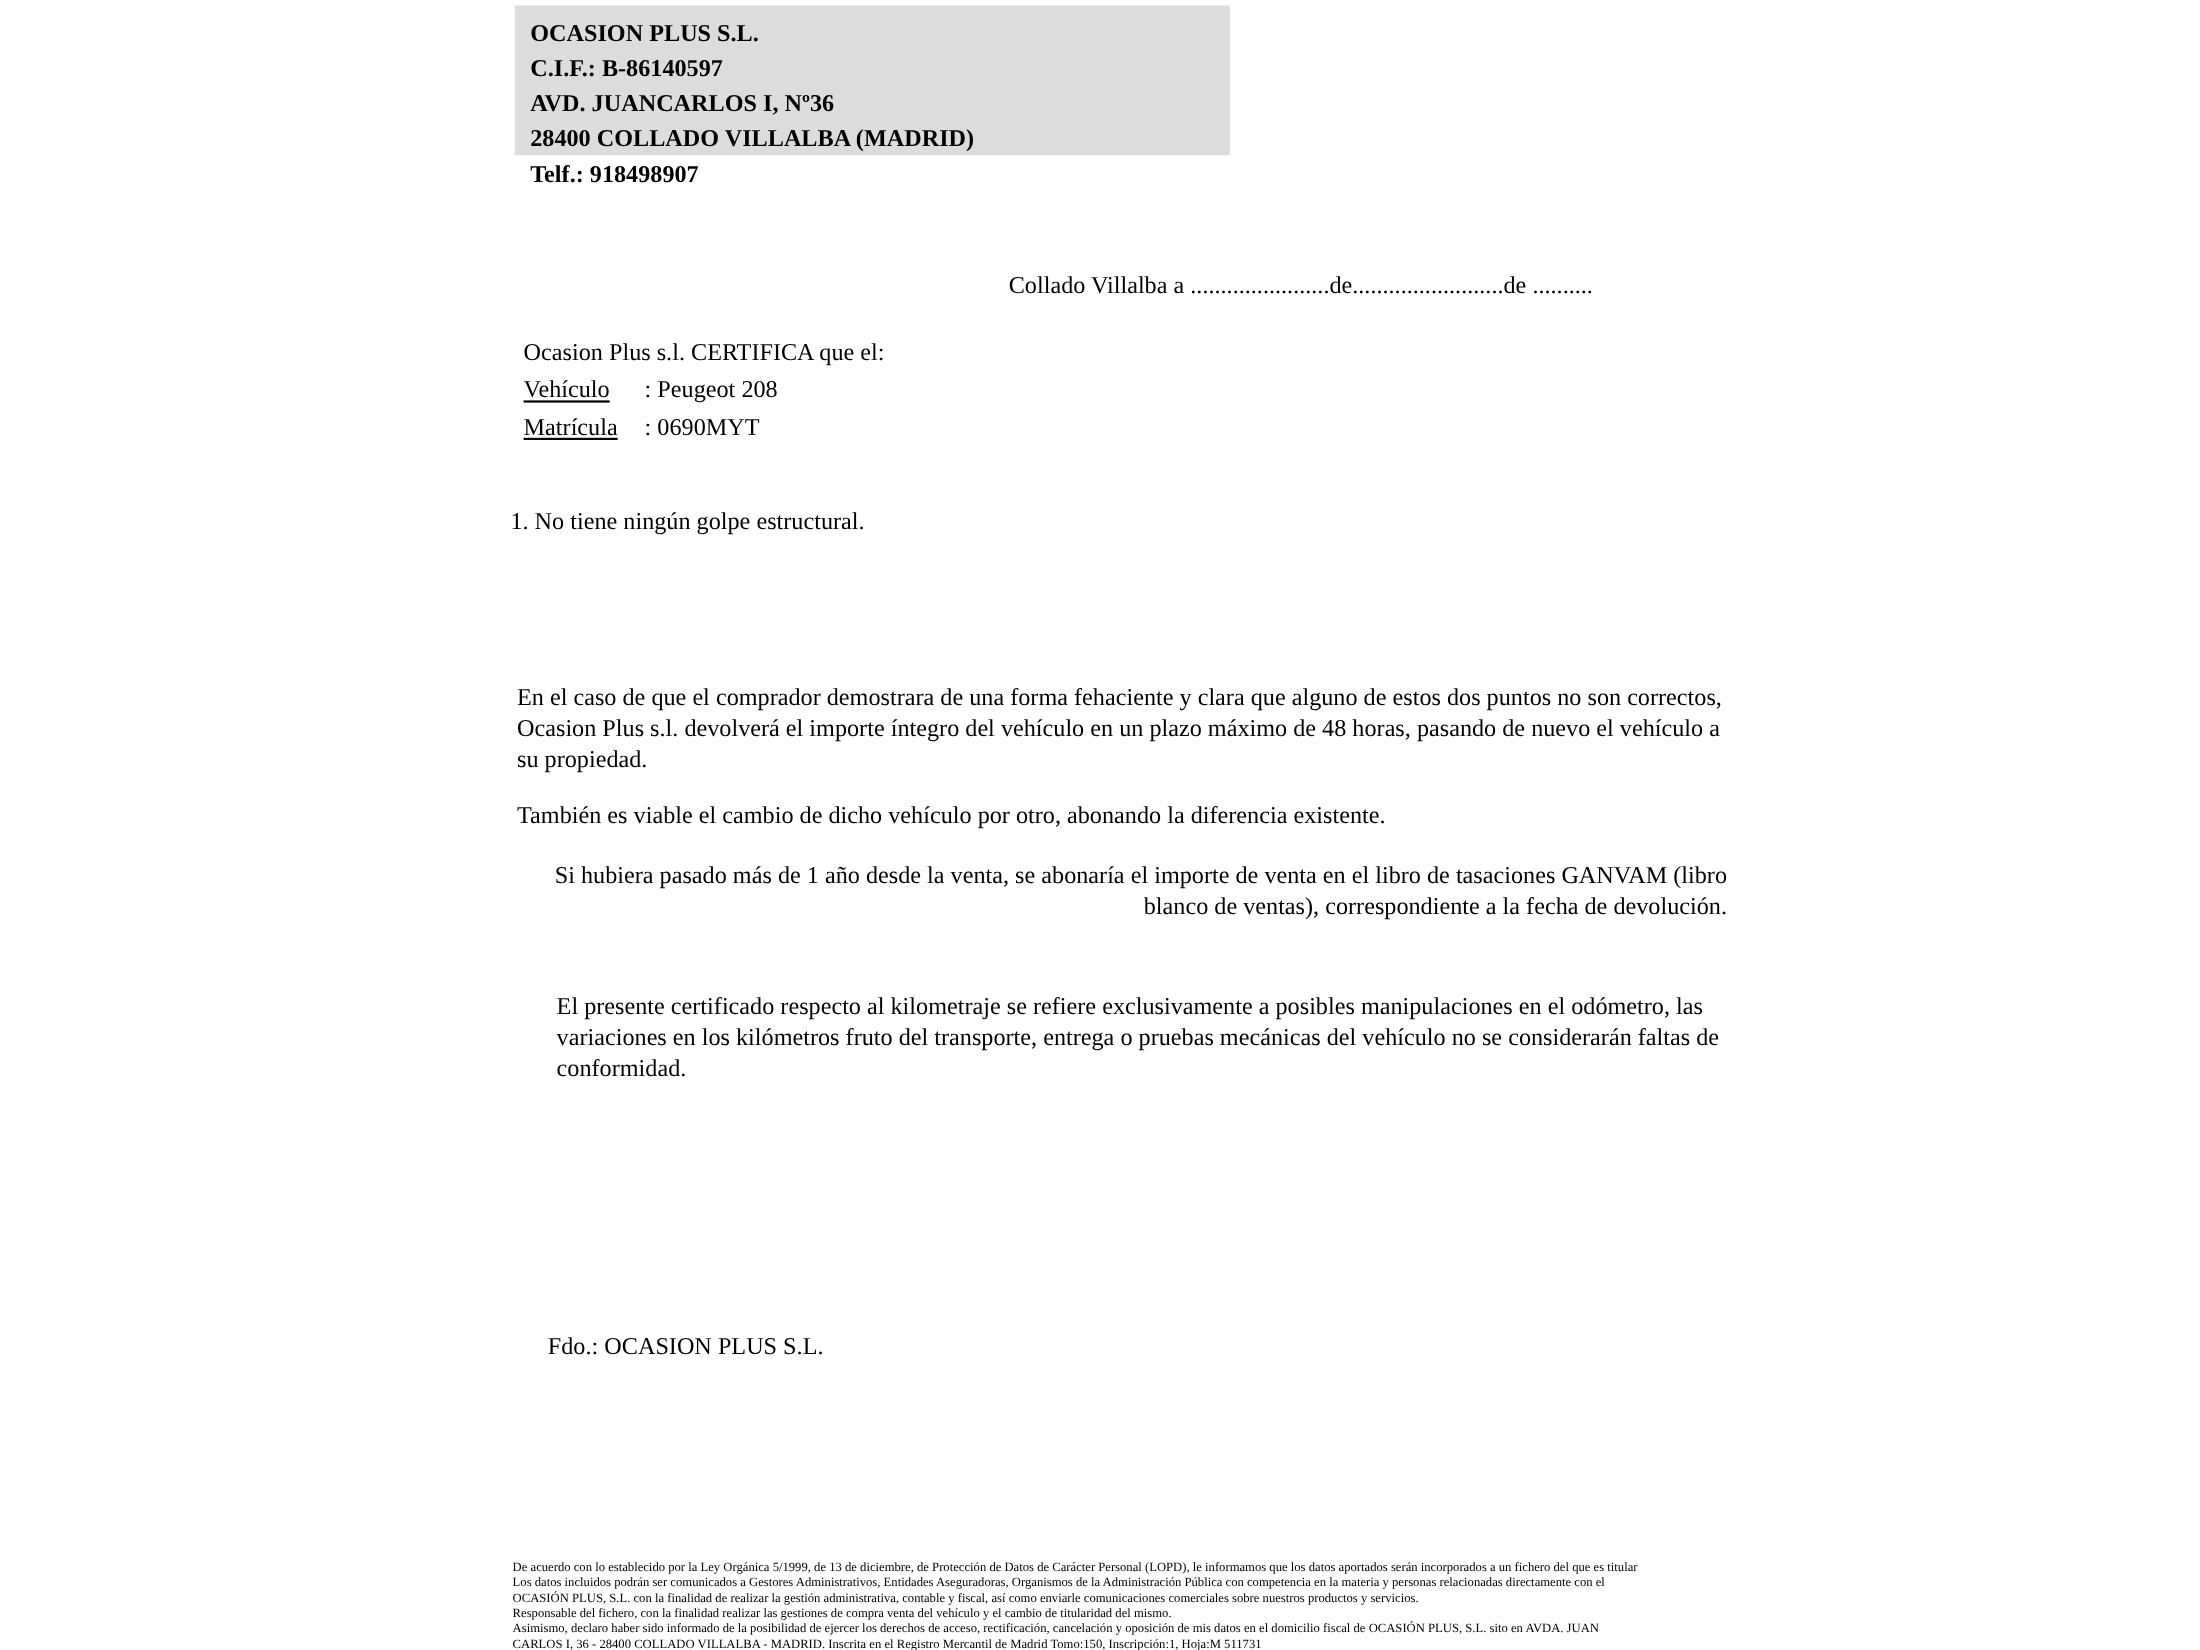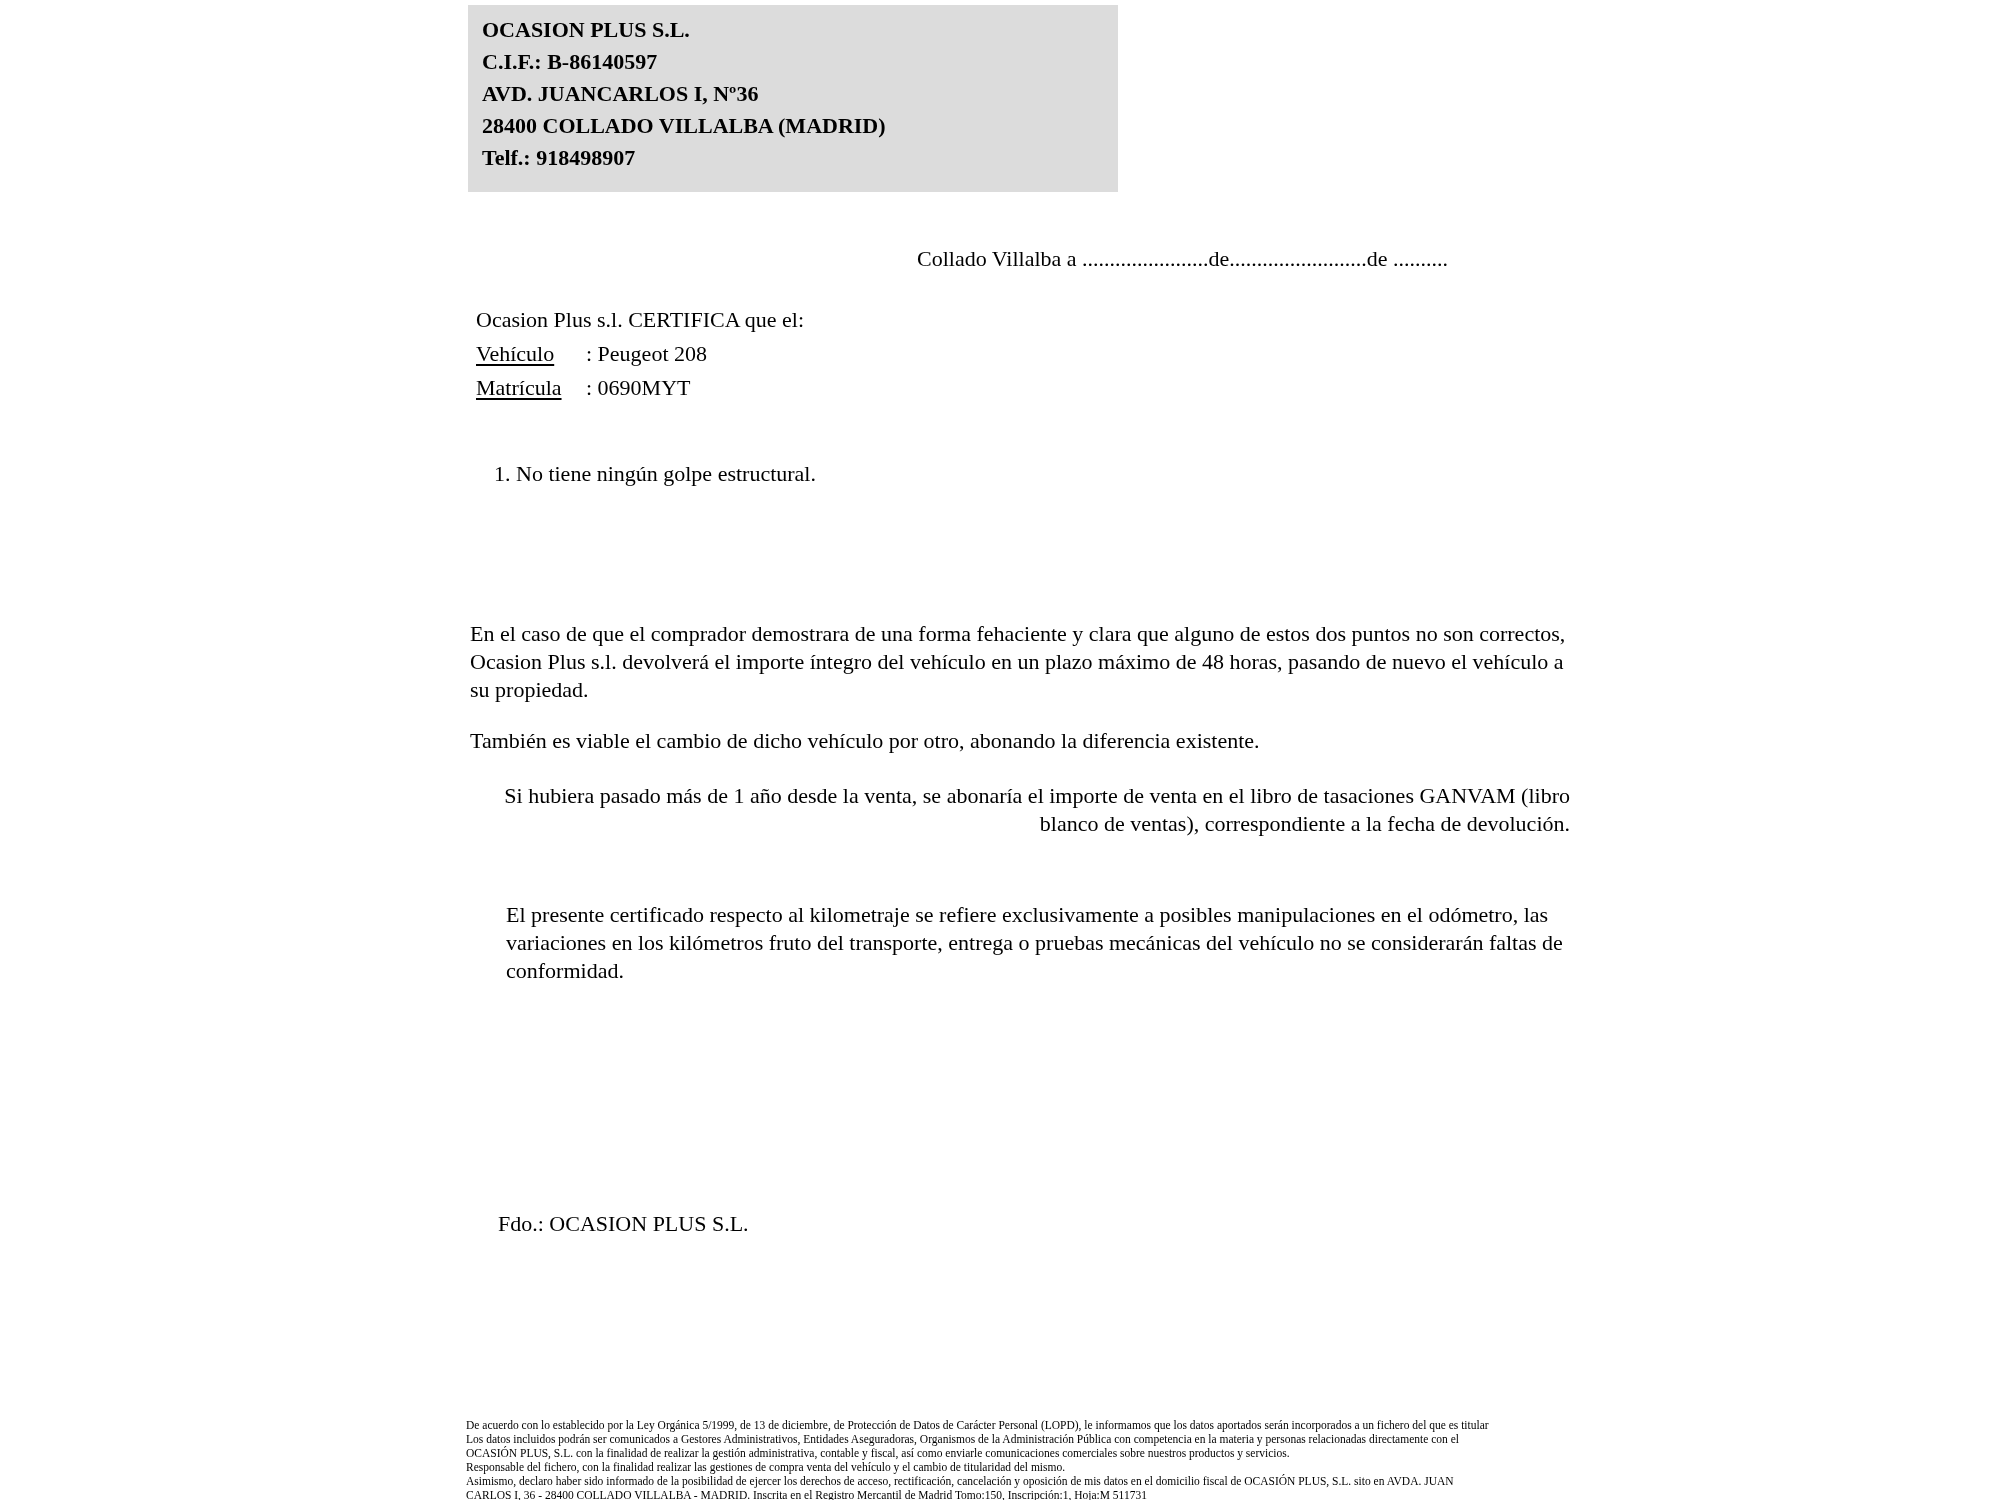--- a/index.html
+++ b/index.html
@@ -10,21 +10,21 @@
     background: #ffffff;
     color: #000000;
     font-family: "Liberation Serif", "DejaVu Serif", serif;
     overflow: hidden;
   }
   .abs { position: absolute; }
 
   
   #letterhead {
     left: 468px; top: 5px;
-    width: 650px; height: 187px;
+    width: 650px; height: 136px;
     background: #dcdcdc;
     box-sizing: border-box;
     padding: 9px 0 0 14px;
   }
   .lh-line {
     font-weight: bold;
     font-size: 22px;
     line-height: 32px;
     white-space: nowrap;
   }
@@ -35,21 +35,21 @@
 
   #date-line   { left: 917px; top: 245px; }
   #cert-intro  { left: 476px; top: 306px; }
 
   .field-row { left: 476px; }
   #vehicle-row { top: 340px; }
   #plate-row   { top: 374px; }
   .fld-label-box { display: inline-block; width: 110px; }
   .fld-label-box u { text-underline-offset: 3px; }
 
-  #clause-1 { left: 494px; top: 460px; }
+  #clause-1 { left: 464px; top: 460px; }
   #clause-2 { left: 470px; top: 515px; }
 
   .para { left: 470px; width: 1100px; }
   #para-refund    { top: 620px; }
   #para-exchange  { top: 727px; }
   #para-ganvam    { top: 782px; text-align: right; }
   #para-odometer  { top: 901px; margin-left: 36px; }
 
   #signature { left: 470px; top: 1210px; margin-left: 28px; }
 

